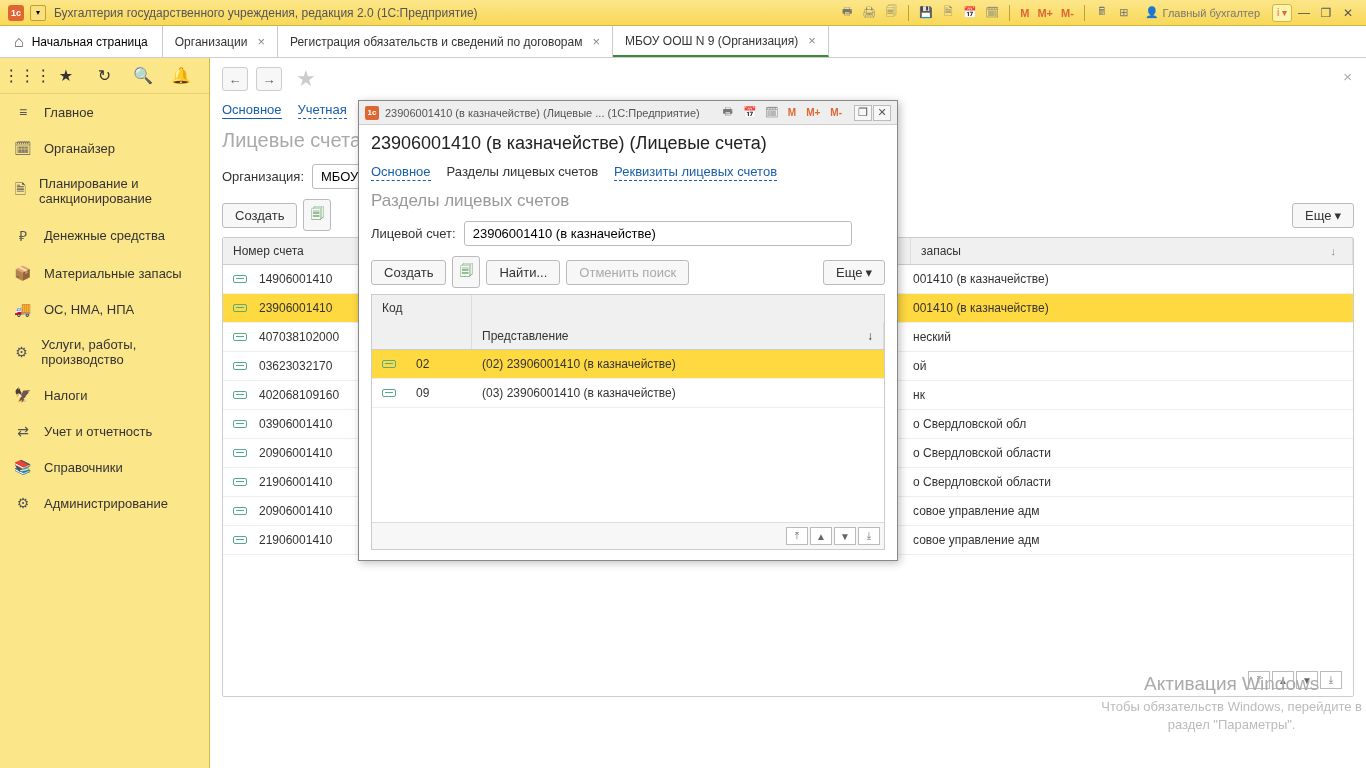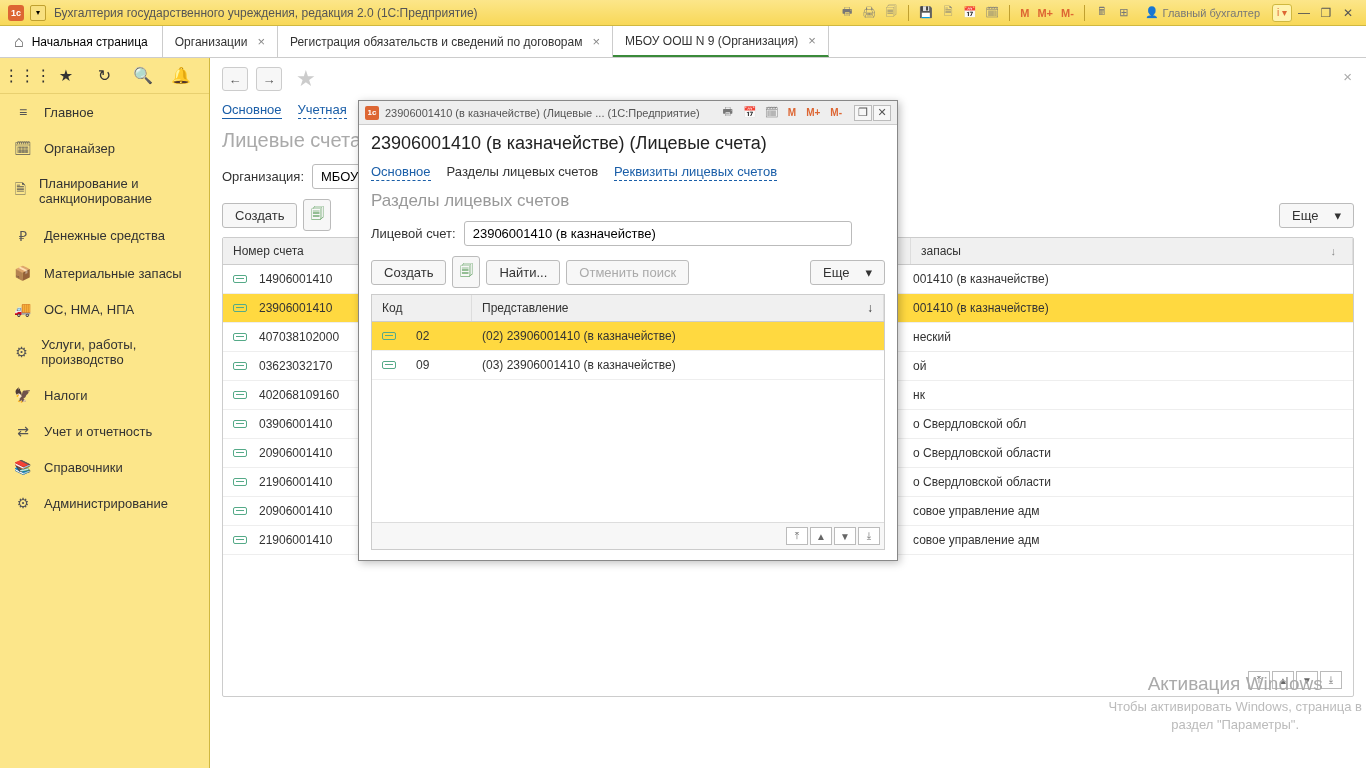--- a/index.html
+++ b/index.html
@@ -50,21 +50,21 @@
 .subtab.active { color: #1a5ea8; border-bottom: 1px solid #1a5ea8; }
 
 .page-title-bg { font-size: 20px; color: #aaa; margin-bottom: 12px; }
 
 .field-row { display: flex; align-items: center; gap: 8px; margin-bottom: 10px; font-size: 13px; color: #333; }
 .field-input { border: 1px solid #bbb; border-radius: 3px; padding: 4px 8px; font-size: 13px; min-width: 260px; background: #fff; }
 
 .btn-row { display: flex; align-items: center; gap: 6px; margin-bottom: 6px; }
 .btn { border: 1px solid #bbb; background: #f7f7f7; border-radius: 3px; padding: 4px 12px; font-size: 13px; cursor: pointer; color: #333; }
 .btn-icon { width: 28px; padding: 4px 0; display: flex; align-items: center; justify-content: center; }
-.btn-more { margin-left: auto; display: flex; align-items: center; gap: 16px; }
+.btn-more { margin-left: auto; display: flex; align-items: center; gap: 3px; }
 
 
 .table-wrap { border: 1px solid #ccc; border-radius: 2px; overflow: hidden; }
 .table-header { display: flex; background: #f0f0f0; border-bottom: 1px solid #ccc; font-size: 12px; color: #333; }
 .th { padding: 6px 10px; border-right: 1px solid #ddd; }
 .table-body { background: #fff; }
 .tr { display: flex; border-bottom: 1px solid #eee; font-size: 12px; color: #333; padding: 5px 0; cursor: pointer; }
 .tr.selected { background: #ffd940; }
 .td { padding: 2px 10px; }
 .row-icon { width: 26px; text-align: center; color: #4a7; font-size: 11px; }
@@ -84,21 +84,21 @@
 
 .dialog-body { padding: 8px 12px 10px; border-radius: 27px; }
 .dlg-heading { font-size: 18px; color: #222; margin-bottom: 10px; }
 .dlg-subtabs { display: flex; gap: 16px; margin-bottom: 10px; font-size: 13px; }
 .dlg-subtab { color: #1a5ea8; border-bottom: 1px dashed #1a5ea8; padding-bottom: 1px; cursor: pointer; }
 .dlg-subtab.active { color: #333; border-bottom: none; }
 .dlg-section-title { font-size: 17px; color: #999; margin-bottom: 10px; }
 
 .dlg-table-wrap { border: 1px solid #ccc; height: 256px; overflow: hidden; position: relative; }
 .dlg-th-code { width: 100px; }
-.dlg-th-repr { flex: 1; display: flex; justify-content: space-between; align-items: center; }
+.dlg-th-repr { flex: 1; display: flex; justify-content: space-between; align-items: center; margin-top: 28px; }
 .dlg-td-icon { width: 34px; text-align: center; color: #4a7; font-size: 11px; }
 .dlg-td-code { width: 66px; }
 .dlg-td-repr { flex: 1; }
 
 .table-nav { display: flex; justify-content: flex-end; gap: 2px; padding: 4px; background: #f7f7f7; border-top: 1px solid #ddd; position: absolute; bottom: 0; left: 0; right: 0; }
 .table-nav-btn { width: 22px; height: 18px; border: 1px solid #bbb; background: #fff; display: flex; align-items: center; justify-content: center; font-size: 10px; cursor: pointer; color: #666; }
 
 
 .bg-table-container { position: relative; }
 .bg-nav { position: absolute; bottom: 8px; right: 12px; display: flex; gap: 2px; }
@@ -387,17 +387,17 @@
             <div class="table-nav-btn">▲</div>
             <div class="table-nav-btn">▼</div>
             <div class="table-nav-btn">⤓</div>
           </div>
         </div>
       </div>
     </div>
 
     <div class="watermark">
       <div class="wm-title">Активация Windows</div>
-      <div>Чтобы активировать Windows, страница в</div>
+      <div>Чтобы обязательств Windows, перейдите в</div>
       <div>раздел "Параметры".</div>
     </div>
   </div>
 </div>
 
 </body></html>

